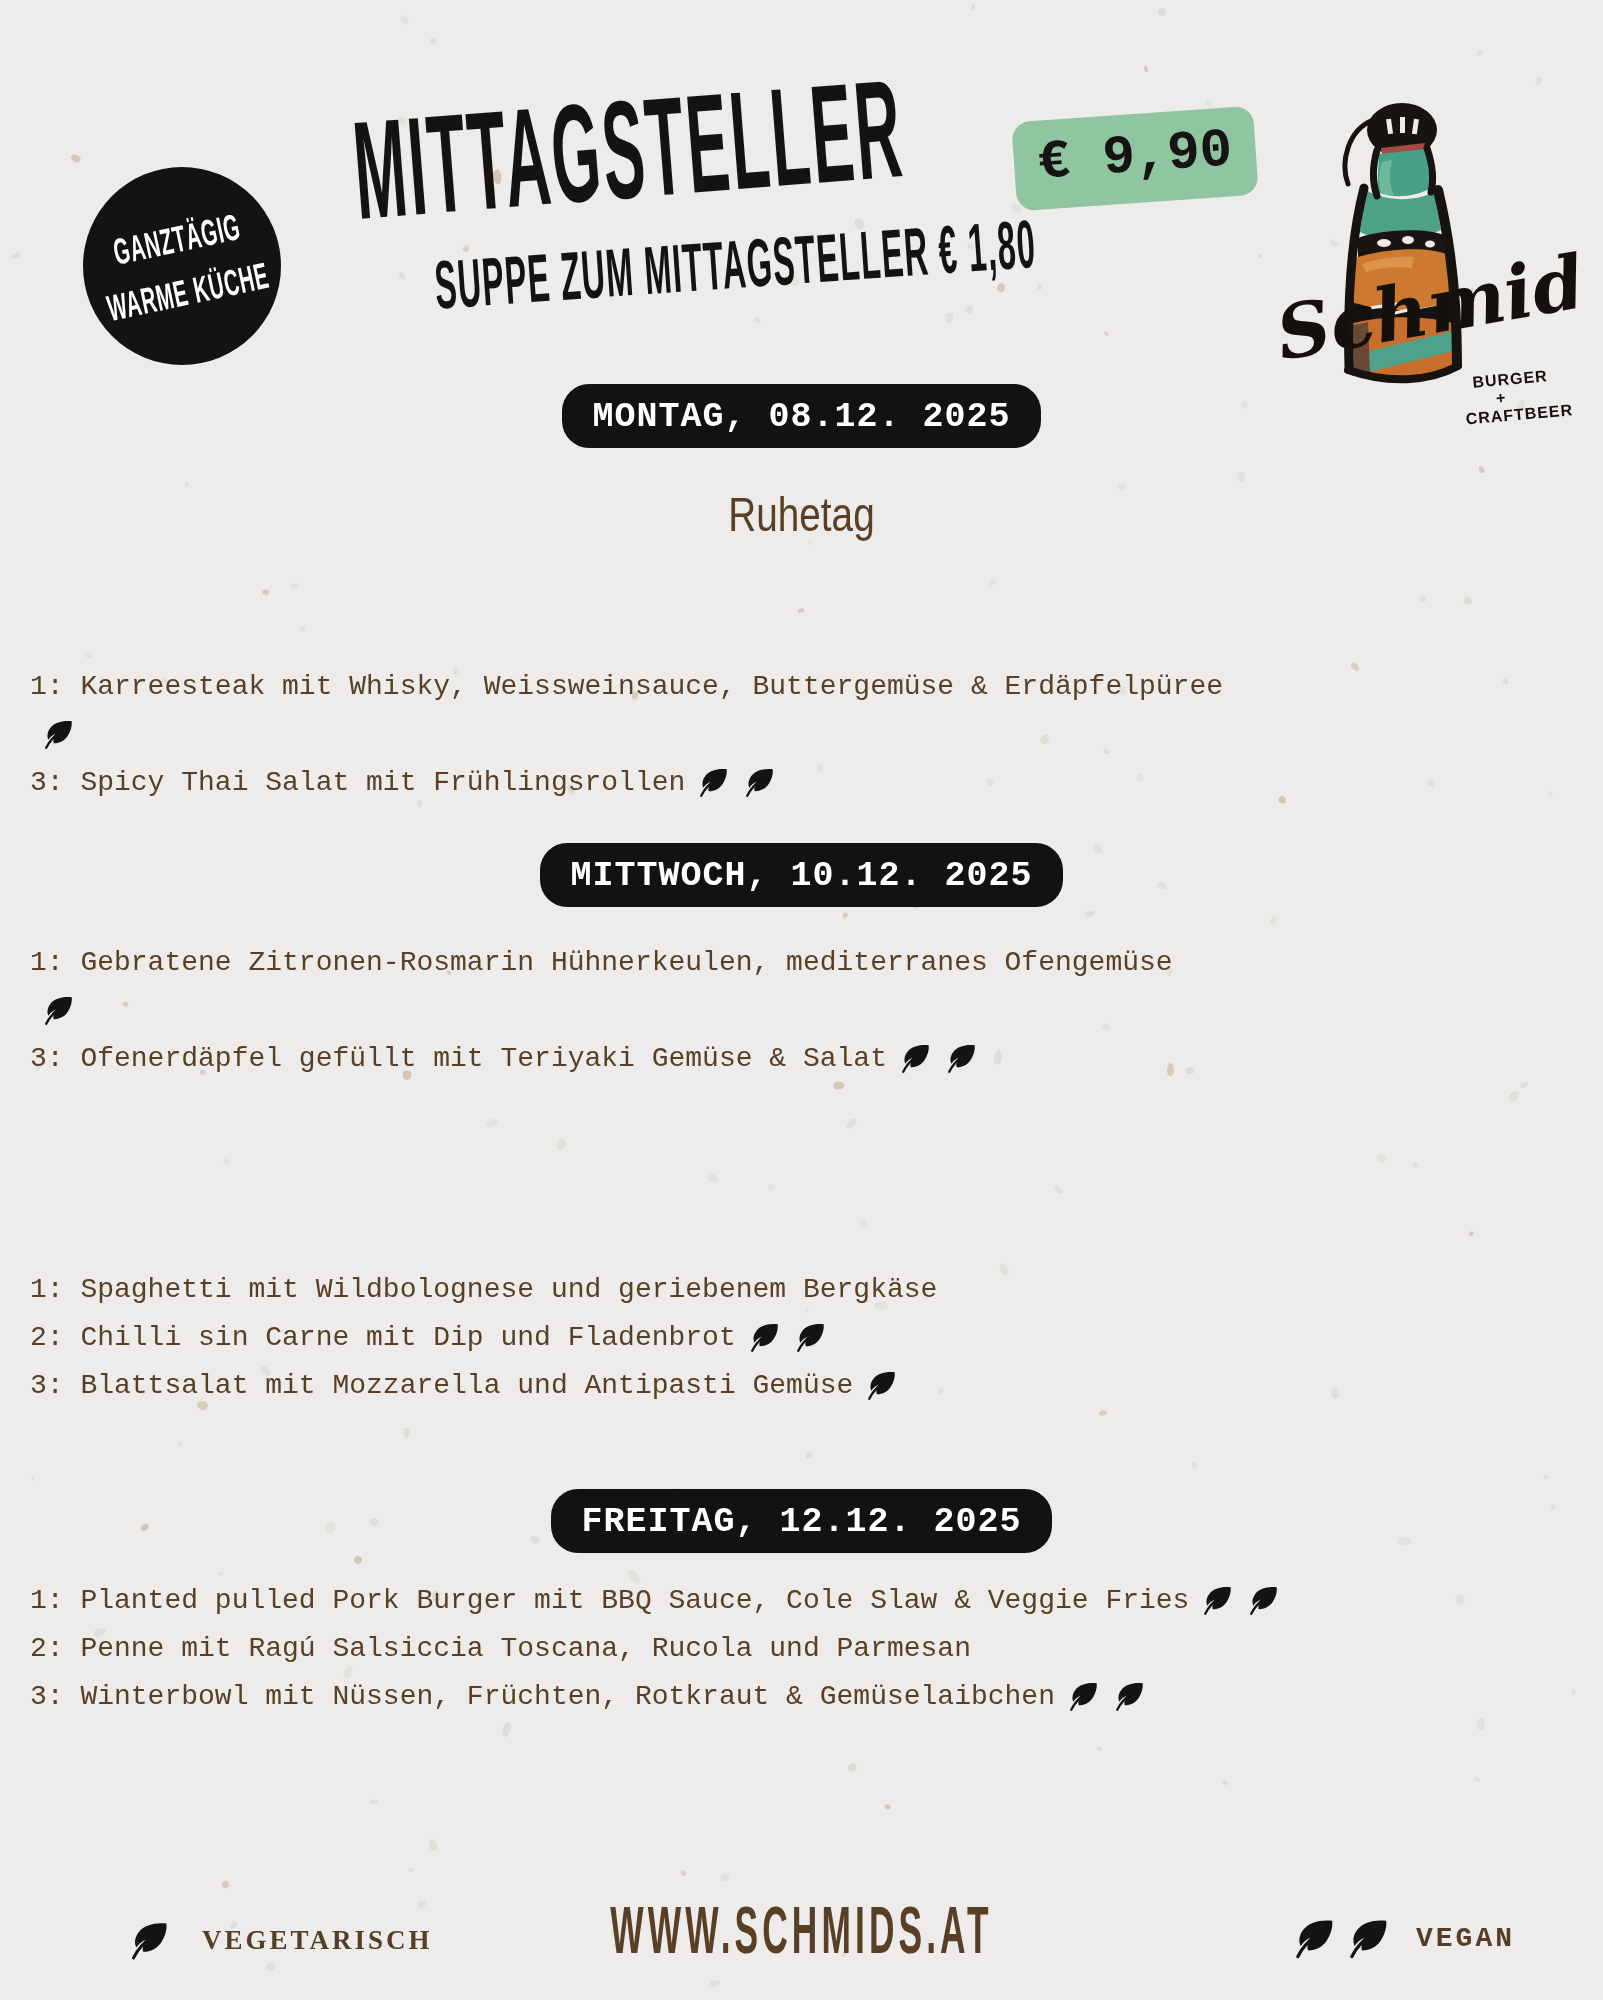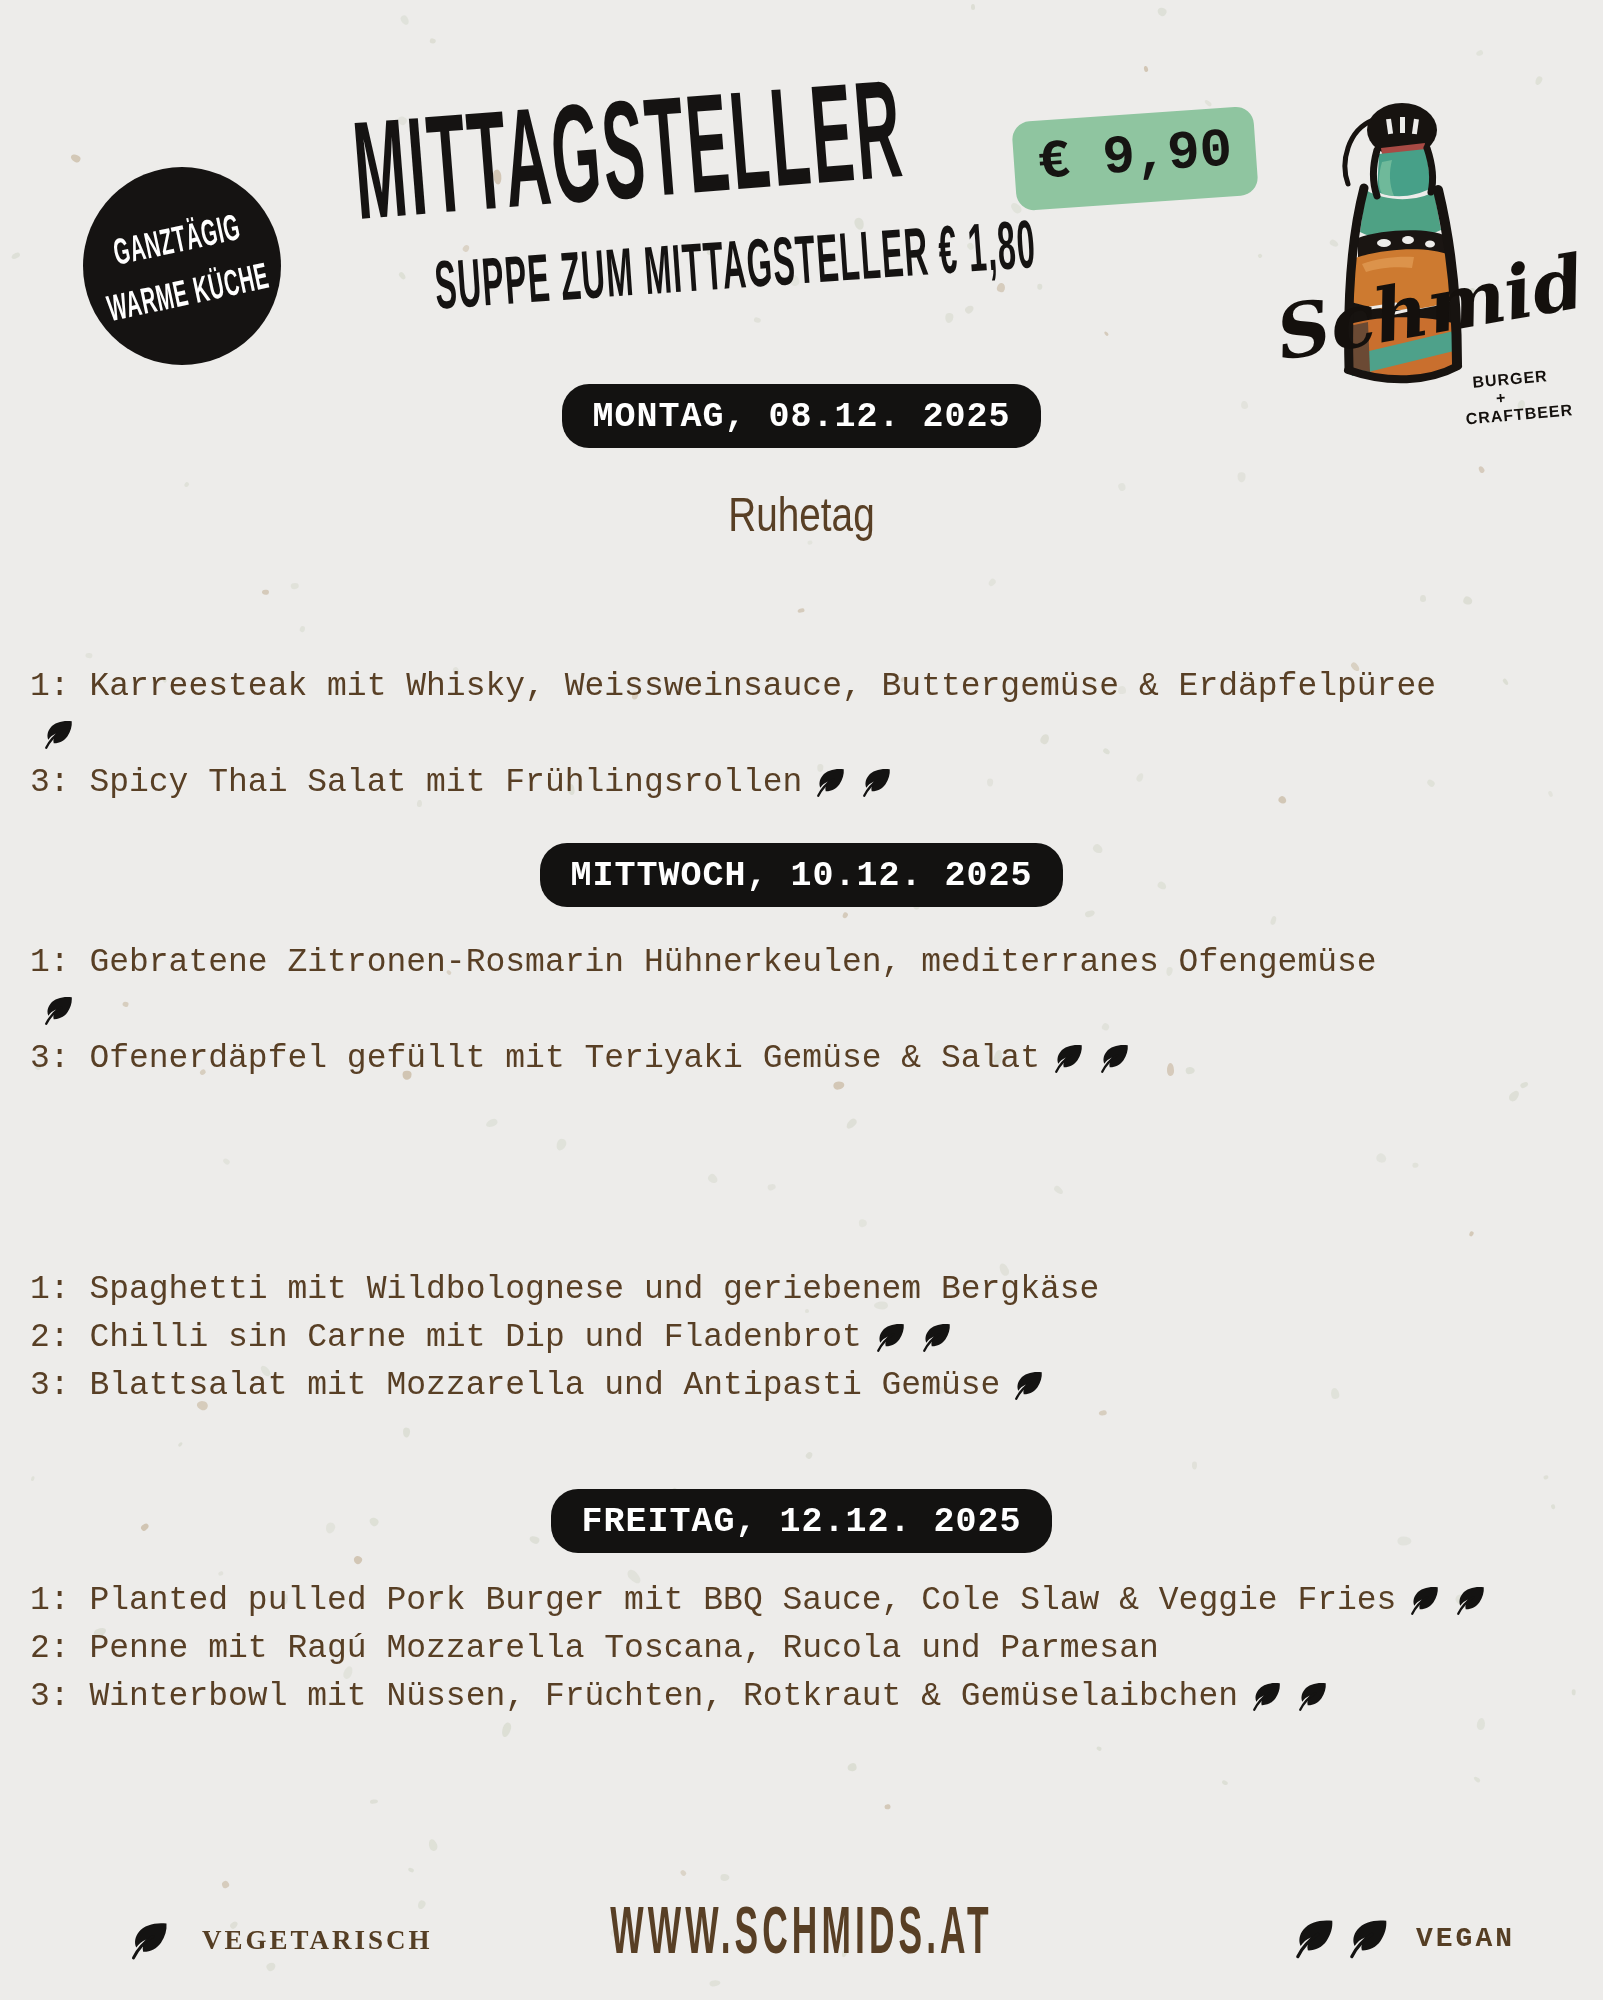--- a/index.html
+++ b/index.html
@@ -46,21 +46,21 @@
     font-family:"Liberation Mono",monospace;font-weight:700;font-size:35px;
     letter-spacing:1px;padding:13px 30px 11px;border-radius:27px;white-space:nowrap;
   }
   .day-note{
     position:absolute;left:0;width:100%;text-align:center;z-index:1;
     font-size:44px;color:#583f25;transform:scale(0.88,1.08);
   }
   .day-items{position:absolute;left:30px;right:10px;z-index:1;}
   .menu-item{
     display:flex;align-items:center;height:48px;white-space:nowrap;
-    font-family:"Liberation Mono",monospace;font-size:33px;color:#583f25;
+    font-family:"Liberation Mono",monospace;font-size:28px;color:#583f25;
   }
   .menu-item .leaf{margin-left:12px;flex:0 0 auto;}
 
   .row-0{top:384px;text-decoration:underline;} .note-0{top:490px;}
   .row-1{top:580px;} .items-1{top:662px;}
   .row-2{top:843px;} .items-2{top:938px;}
   .row-3{top:1160px;} .items-3{top:1265px;}
   .row-4{top:1489px;} .items-4{top:1576px;}
 
   
@@ -381,21 +381,21 @@
         <svg class="leaf" width="34" height="34" viewBox="0 0 32 32" aria-hidden="true">
     <path fill="#141312" d="M28 4 C20 3 12 5 8 10 C5 13.6 4.4 18 6 21.5 C7.6 19 10 16.8 13.4 15.6 C11 18.4 10.2 21.6 11 24.6 C16 24.8 21 22.4 24 18 C27 13.6 28.4 8.8 28 4 Z"></path>
     <path fill="none" stroke="#141312" stroke-width="2.2" stroke-linecap="round" d="M4 29 C7 23 11 18 18 13.5"></path>
   </svg>
         <svg class="leaf" width="34" height="34" viewBox="0 0 32 32" aria-hidden="true">
     <path fill="#141312" d="M28 4 C20 3 12 5 8 10 C5 13.6 4.4 18 6 21.5 C7.6 19 10 16.8 13.4 15.6 C11 18.4 10.2 21.6 11 24.6 C16 24.8 21 22.4 24 18 C27 13.6 28.4 8.8 28 4 Z"></path>
     <path fill="none" stroke="#141312" stroke-width="2.2" stroke-linecap="round" d="M4 29 C7 23 11 18 18 13.5"></path>
   </svg>
       </div>
       <div class="menu-item">
-        <span>2: Penne mit Ragú Mozzarella Toscana, Rucola und Parmesan</span>
+        <span>2: Penne mit Ragú Salsiccia Toscana, Rucola und Parmesan</span>
       </div>
       <div class="menu-item">
         <span>3: Winterbowl mit Nüssen, Früchten, Rotkraut &amp; Gemüselaibchen</span>
         <svg class="leaf" width="34" height="34" viewBox="0 0 32 32" aria-hidden="true">
     <path fill="#141312" d="M28 4 C20 3 12 5 8 10 C5 13.6 4.4 18 6 21.5 C7.6 19 10 16.8 13.4 15.6 C11 18.4 10.2 21.6 11 24.6 C16 24.8 21 22.4 24 18 C27 13.6 28.4 8.8 28 4 Z"></path>
     <path fill="none" stroke="#141312" stroke-width="2.2" stroke-linecap="round" d="M4 29 C7 23 11 18 18 13.5"></path>
   </svg>
         <svg class="leaf" width="34" height="34" viewBox="0 0 32 32" aria-hidden="true">
     <path fill="#141312" d="M28 4 C20 3 12 5 8 10 C5 13.6 4.4 18 6 21.5 C7.6 19 10 16.8 13.4 15.6 C11 18.4 10.2 21.6 11 24.6 C16 24.8 21 22.4 24 18 C27 13.6 28.4 8.8 28 4 Z"></path>
     <path fill="none" stroke="#141312" stroke-width="2.2" stroke-linecap="round" d="M4 29 C7 23 11 18 18 13.5"></path>

